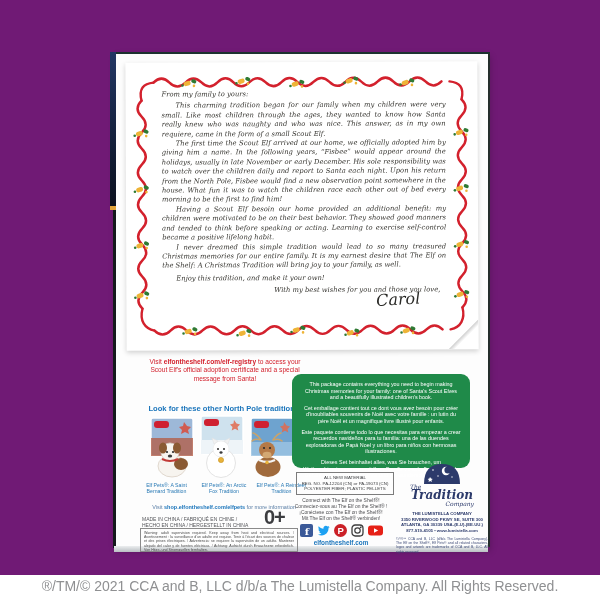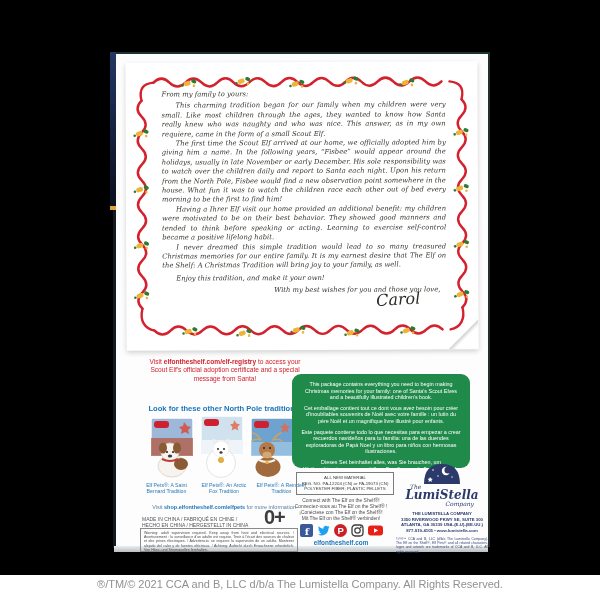--- a/index.html
+++ b/index.html
@@ -1,17 +1,17 @@
 <!DOCTYPE html>
 <html><head>
 <meta charset="utf-8">
 <style>
   html,body{margin:0;padding:0;background:#ffffff;width:600px;height:600px;overflow:hidden;
     font-family:"Liberation Sans",sans-serif;}
-  .stage{position:relative;width:600px;height:575px;background:#000000;}
+  .stage{position:relative;width:600px;height:575px;background:#701a75;}
 
   
   .box{position:absolute;left:116px;top:52px;width:372px;height:492px;background:#fdfdfd;
     border-top:2px solid #1c3230;border-right:2px solid #252e2c;border-bottom:1px solid #3a4240;
     box-shadow:0 4px 7px rgba(0,0,0,.22);}
   .spine-top{position:absolute;left:-6px;top:-2px;width:6px;height:158px;
     background:linear-gradient(to bottom,#233764,#101a30 70%,#0b101d);}
   .spine-bottom{position:absolute;left:-3px;top:156px;width:3px;height:338px;background:#15181c;}
   .spine-notch{position:absolute;left:-6px;top:152px;width:6px;height:4px;background:#e0a33a;}
   .box-bottom-band{position:absolute;left:-2px;top:100%;width:374px;height:6px;
@@ -75,21 +75,21 @@
     text-align:left;margin-left:14px;line-height:5px;}
   .lumi .l-name{display:block;font-family:"DejaVu Serif",serif;font-style:italic;font-weight:bold;
     font-size:12px;line-height:12px;}
   .lumi .l-co{display:block;font-family:"DejaVu Serif",serif;font-style:italic;font-size:6px;
     text-align:right;margin-right:14px;line-height:6px;}
   .lumi .addr{margin-top:4px;font-size:4.3px;line-height:5.5px;font-weight:bold;}
   .lumi .legal{margin-top:4px;font-size:3.4px;line-height:4.2px;text-align:justify;color:#3d4a77;}
 
   
   .footer{position:absolute;left:0;top:578px;width:600px;text-align:center;
-    color:#8f9092;font-size:11px;}
+    color:#8f9092;font-size:14px;}
 </style>
 </head>
 <body>
 
 <div class="stage">
 
   <div class="box">
     <div class="spine-top"></div>
     <div class="spine-bottom"></div>
     <div class="spine-notch"></div>
@@ -132,21 +132,21 @@
         <use href="#holly" x="336" y="70"></use>
           <use href="#holly" x="336" y="126"></use>
         <use href="#holly" x="336" y="182"></use>
           <use href="#holly" x="336" y="232"></use>
       </svg>
 
       <div class="letter-content">
         <div class="greeting">From my family to yours:</div>
         <p>This charming tradition began for our family when my children were very small. Like most children through the ages, they wanted to know how Santa really knew who was naughty and who was nice. This answer, as in my own requiere, came in the form of a small Scout Elf.</p>
         <p>The first time the Scout Elf arrived at our home, we officially adopted him by giving him a name. In the following years, “Fisbee” would appear around the holidays, usually in late November or early December. His sole responsibility was to watch over the children daily and report to Santa each night. Upon his return from the North Pole, Fisbee would find a new observation point somewhere in the house. What fun it was to watch the children race each other out of bed every morning to be the first to find him!</p>
-        <p>Having a Ihrer Elf visit our home provided an additional benefit: my children were motivated to be on their best behavior. They showed good manners and tended to think before speaking or acting. Learning to exercise self-control became a positive lifelong habit.</p>
+        <p>Having a Scout Elf besoin our home provided an additional benefit: my children were motivated to be on their best behavior. They showed good manners and tended to think before speaking or acting. Learning to exercise self-control became a positive lifelong habit.</p>
         <p>I never dreamed this simple tradition would lead to so many treasured Christmas memories for our entire family. It is my earnest desire that The Elf on the Shelf: A Christmas Tradition will bring joy to your family, as well.</p>
         <p class="enjoy">Enjoy this tradition, and make it your own!</p>
         <div class="closing">With my best wishes for you and those you love,</div>
         <div class="signature">Carol</div>
       </div>
       <div class="curl"></div>
     </div>
 
     <div class="registry">
       <span>Visit </span><b>elfontheshelf.com/elf-registry</b><span> to access your Scout Elf's official adoption certificate and a special message from Santa!</span>
@@ -273,21 +273,21 @@
       <svg class="moon" width="42" height="22" viewBox="0 0 42 22">
         <path d="M3 22 Q3 2 21 2 Q39 2 39 22 Z" fill="#2c3a6b"></path>
         <circle cx="25" cy="9" r="4.2" fill="#ffffff"></circle>
         <circle cx="27" cy="8" r="3.6" fill="#2c3a6b"></circle>
         <circle cx="12" cy="8" r=".8" fill="#ffffff"></circle>
         <circle cx="17" cy="14" r=".7" fill="#ffffff"></circle>
         <circle cx="31" cy="15" r=".7" fill="#ffffff"></circle>
         <path d="M9 15 l1 1.6 l1.8.3 l-1.3 1.2 l.3 1.8 l-1.6-.9 l-1.6.9 l.3-1.8 l-1.3-1.2 l1.8-.3 z" fill="#ffffff"></path>
       </svg>
       <span class="l-the">The</span>
-      <span class="l-name">LumiStella</span>
+      <span class="l-name">Tradition</span>
       <span class="l-co">Company</span>
       <div class="addr">
         <div>THE LUMISTELLA COMPANY</div>
         <div>3350 RIVERWOOD PKWY SE, SUITE 300</div>
         <div>ATLANTA, GA 30339 USA-(E-U)-(EE.UU.)</div>
         <div>877-919-4105 • www.lumistella.com</div>
       </div>
       <div class="legal">©/®/™ CCA and B, LLC (d/b/a The Lumistella Company). The Elf on the Shelf®, Elf Pets® and all related characters, logos and artwork are trademarks of CCA and B, LLC. All rights reserved.</div>
     </div>
 

